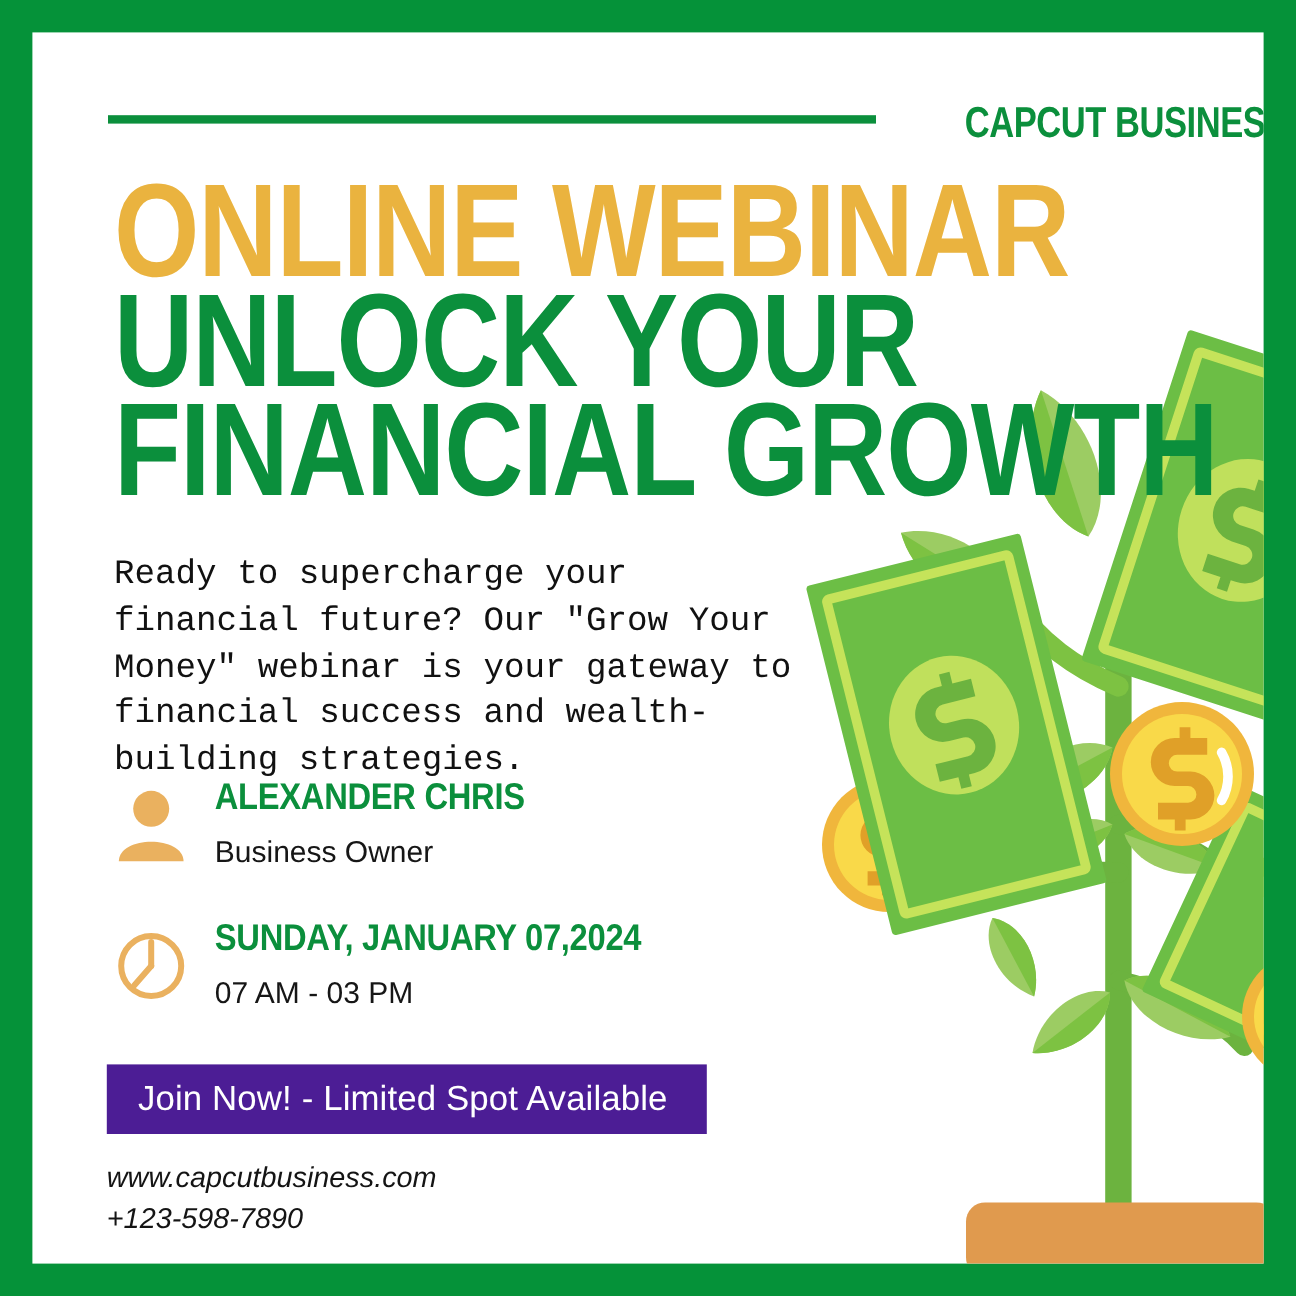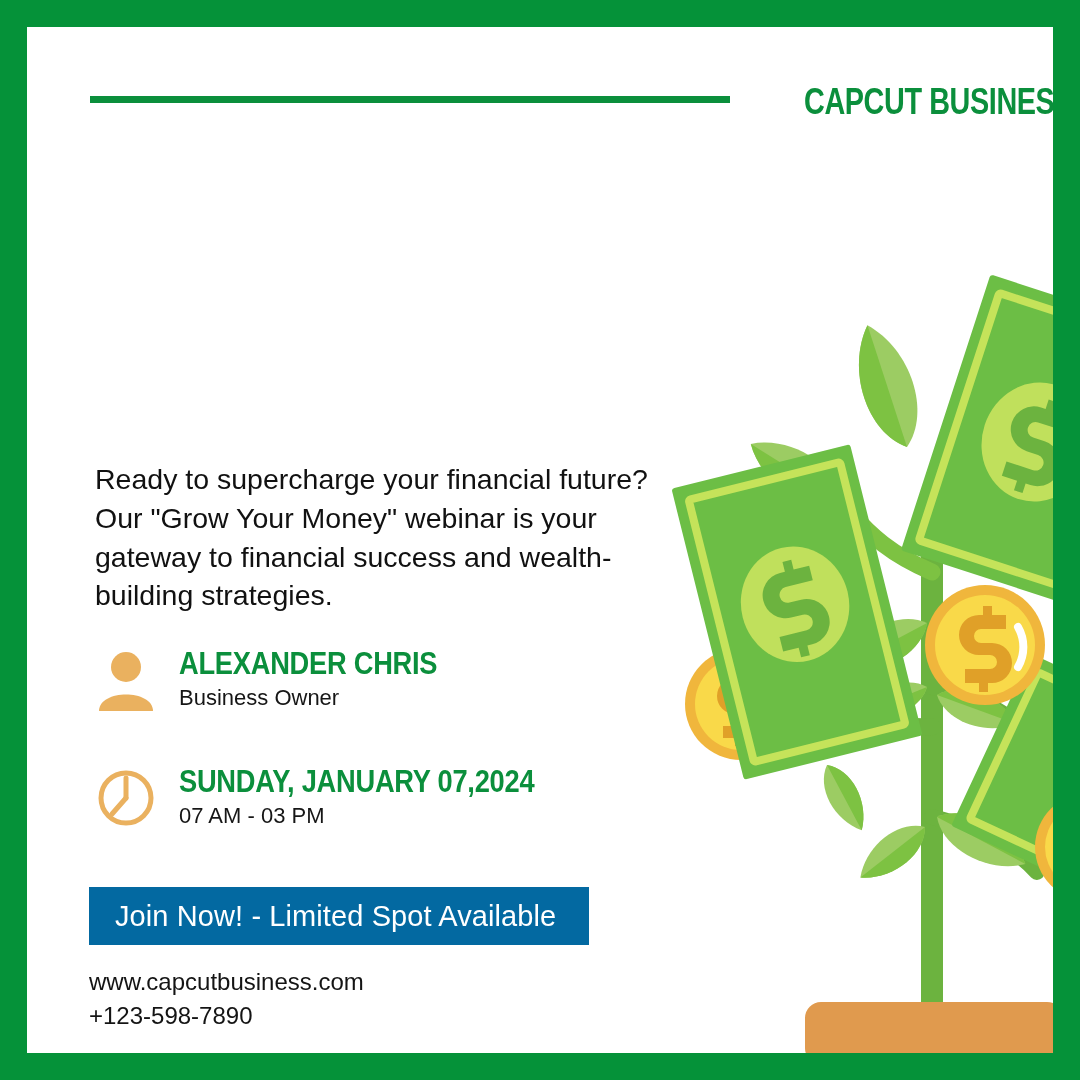--- a/index.html
+++ b/index.html
@@ -64,21 +64,21 @@
   .hl-gold  { color:#eab33f; }
   .hl-green { color:#0b8f3c; }
   
   .blurb {
     position:absolute;
     left:68px; top:433px;
     width:575px;
     color:#111111;
     font-size:28.5px;
     line-height:1.36;
-    font-family:Liberation Sans, sans-serif;
+    font-family:Liberation Mono, monospace;
   }
   
   .info-row {
     position:absolute;
     left:68px;
     display:flex;
     align-items:center;
     gap:22px;
   }
   #row-speaker { top:620px; }
@@ -91,44 +91,45 @@
     font-size:31px;
     letter-spacing:-0.3px;
     line-height:1.12;
     font-family:"Liberation Sans Narrow","Liberation Sans",sans-serif;
     transform:scaleX(0.88);
     transform-origin:left center;
     white-space:nowrap;
   }
   .info-sub {
     color:#161616;
-    font-size:22px;
+    font-size:25px;
     line-height:1.3;
-    margin-top:2px;
+    margin-top:12px;
   }
   
   .cta {
     position:absolute;
     left:62px; top:860px;
     width:500px; height:58px;
-    background:#0369a1;
+    background:#4c1d95;
     color:#ffffff;
     font-size:29px;
     display:flex;
     align-items:center;
     padding-left:26px;
     letter-spacing:0.1px;
   }
   
   .contacts {
     position:absolute;
     left:62px; top:938px;
     color:#141414;
     font-size:24px;
     line-height:1.42;
+    font-style:italic;
   }
   
   .art {
     position:absolute;
     left:0; top:0;
     width:1080px; height:1080px;
     pointer-events:none;
   }
 </style>
 </head>
@@ -253,20 +254,25 @@
           <rect x="778" y="975" width="258" height="62" rx="16" fill="#e09a4e"></rect>
           <path d="M800 1037 L1014 1037 L996 1090 L818 1090 Z" fill="#cf8535"></path>
         </g>
 
       </g>
     </svg>
 
     <div class="header-rule"></div>
     <div class="brand">CAPCUT BUSINESS</div>
 
+    <div class="headline">
+      <span class="hl-line hl-gold">ONLINE WEBINAR</span>
+      <span class="hl-line hl-green">UNLOCK YOUR</span>
+      <span class="hl-line hl-green">FINANCIAL GROWTH</span>
+    </div>
 
     <p class="blurb">Ready to supercharge your financial future? Our "Grow Your Money" webinar is your gateway to financial success and wealth-building strategies.</p>
 
     <div class="info-row" id="row-speaker">
       <svg class="info-icon" viewBox="0 0 62 62">
         <circle cx="31" cy="18" r="15" fill="#eab15f"></circle>
         <path d="M4 62 C 4 40, 58 40, 58 62 Z" fill="#eab15f"></path>
       </svg>
       <div class="info-text">
         <span class="info-title">ALEXANDER CHRIS</span>

